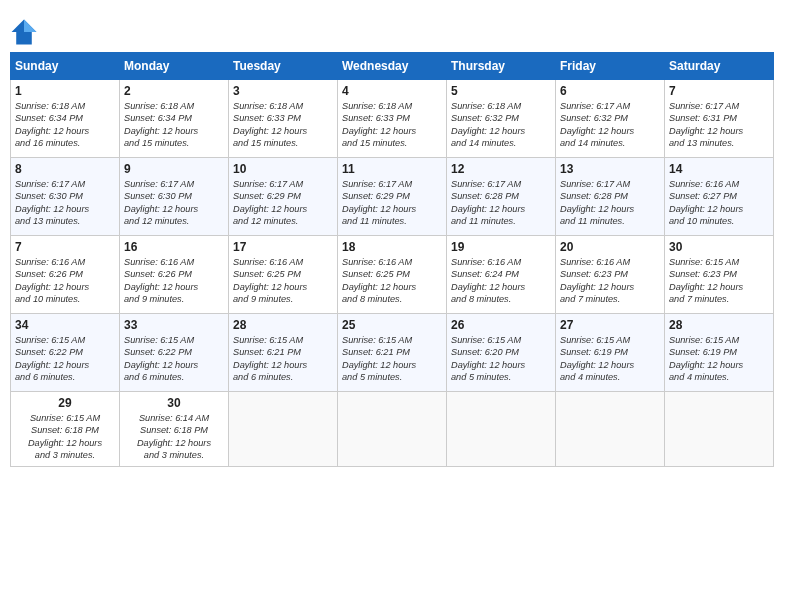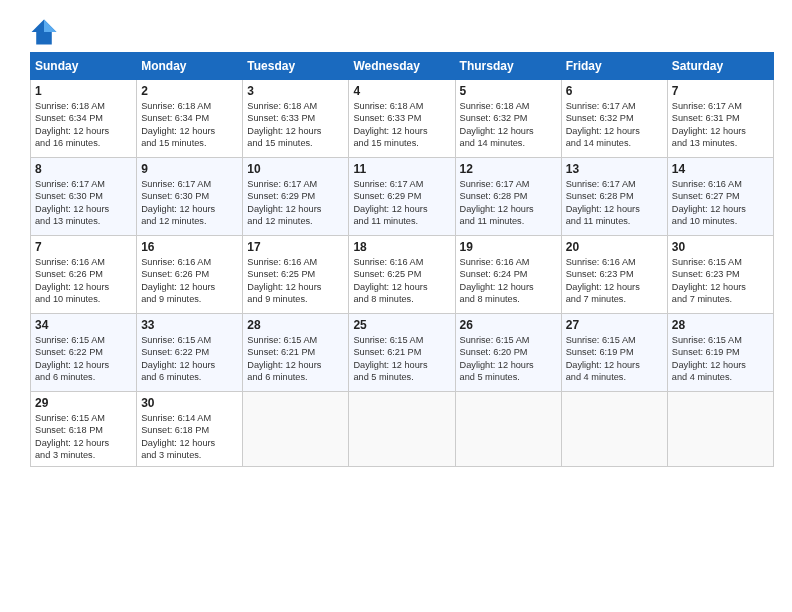--- a/index.html
+++ b/index.html
@@ -6,21 +6,21 @@
     body {
       font-family: Arial, sans-serif;
       background: #fff;
       width: 792px;
       height: 612px;
       overflow: hidden;
     }
     .page {
       width: 792px;
       min-height: 612px;
-      padding: 18px 18px 10px 30px;
+      padding: 18px 18px 10px 10px;
       background: #fff;
     }
     .header {
       display: flex;
       justify-content: space-between;
       align-items: flex-start;
       margin-bottom: 6px;
     }
     .logo {
       display: flex;
@@ -87,26 +87,28 @@
       font-size: 12px;
       font-weight: bold;
       color: #222;
       display: block;
       margin-bottom: 2px;
     }
     .day-info {
       font-size: 9.2px;
       color: #333;
       line-height: 1.35;
+      font-style: italic;
     }
     .empty {
       background: #f9f9f9 !important;
     }
     .last-row td {
       height: 70px;
+      text-align: center;
     }
   </style>
 </head>
 <body>
 
 <div class="page">
   <div class="header">
     <div class="logo">
       <svg class="logo-icon" viewBox="0 0 36 36">
         <polygon points="18,2 34,18 28,18 28,34 8,34 8,18 2,18" fill="#1a6abf"></polygon>

